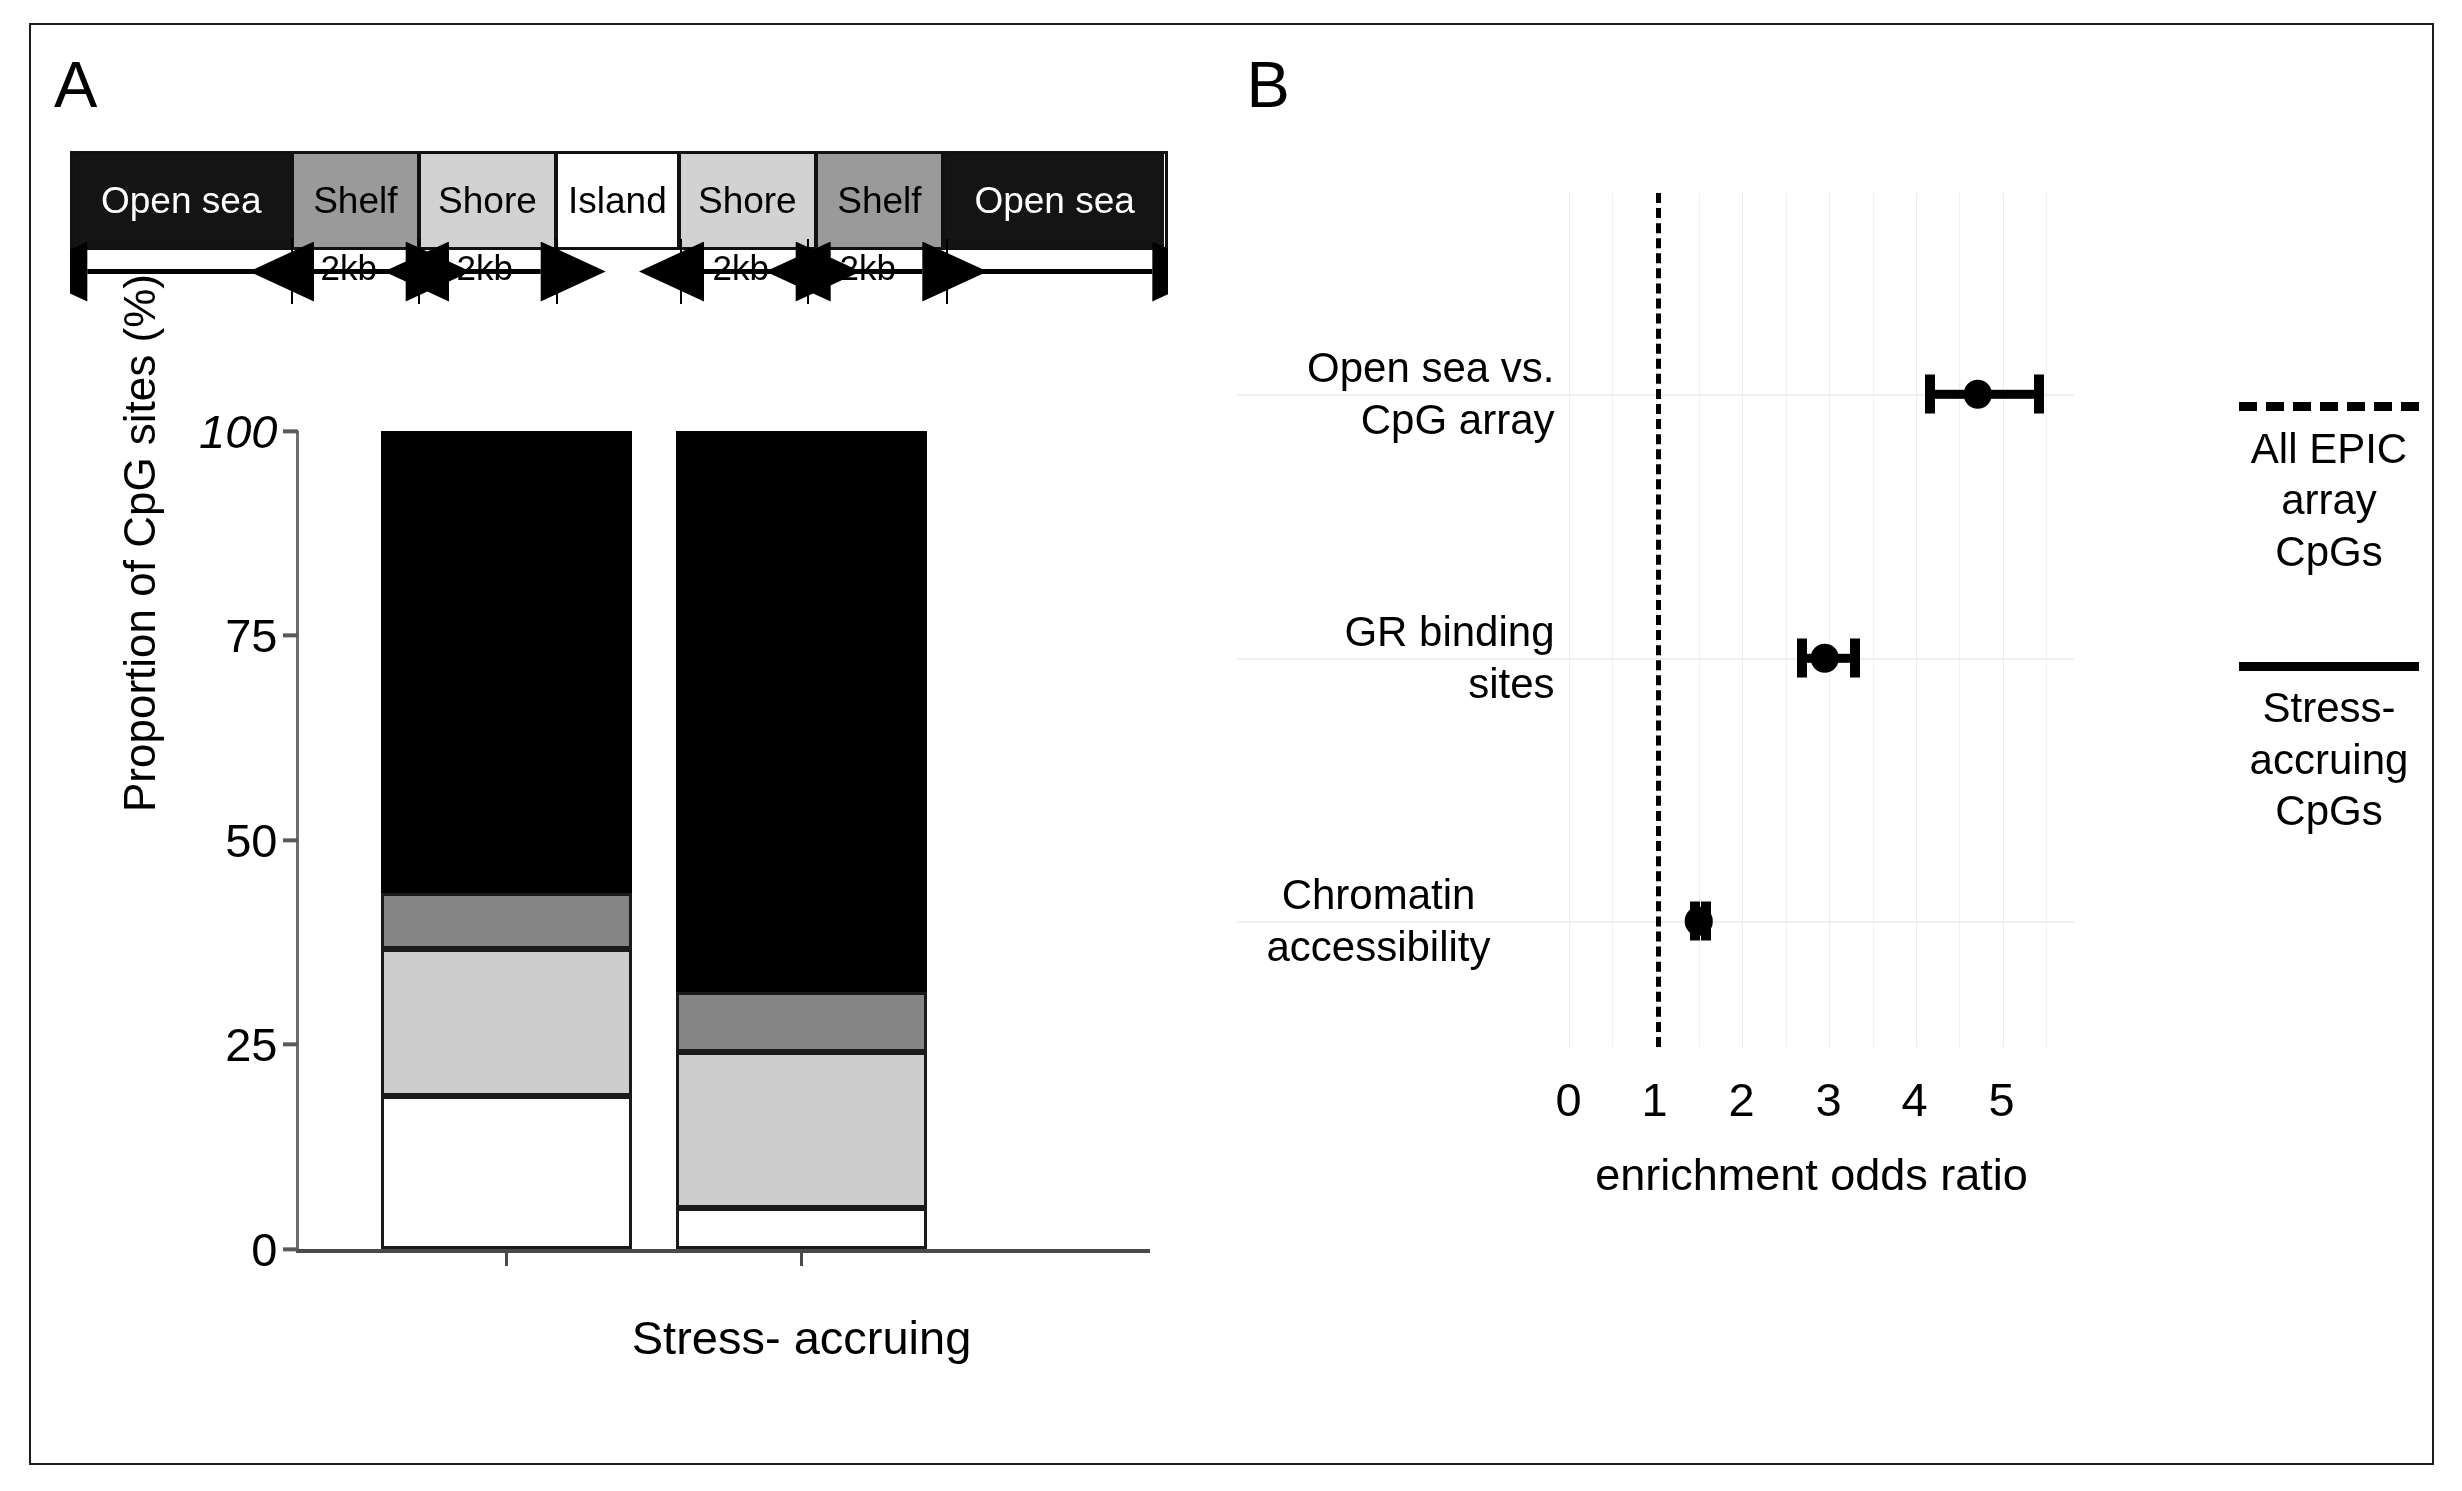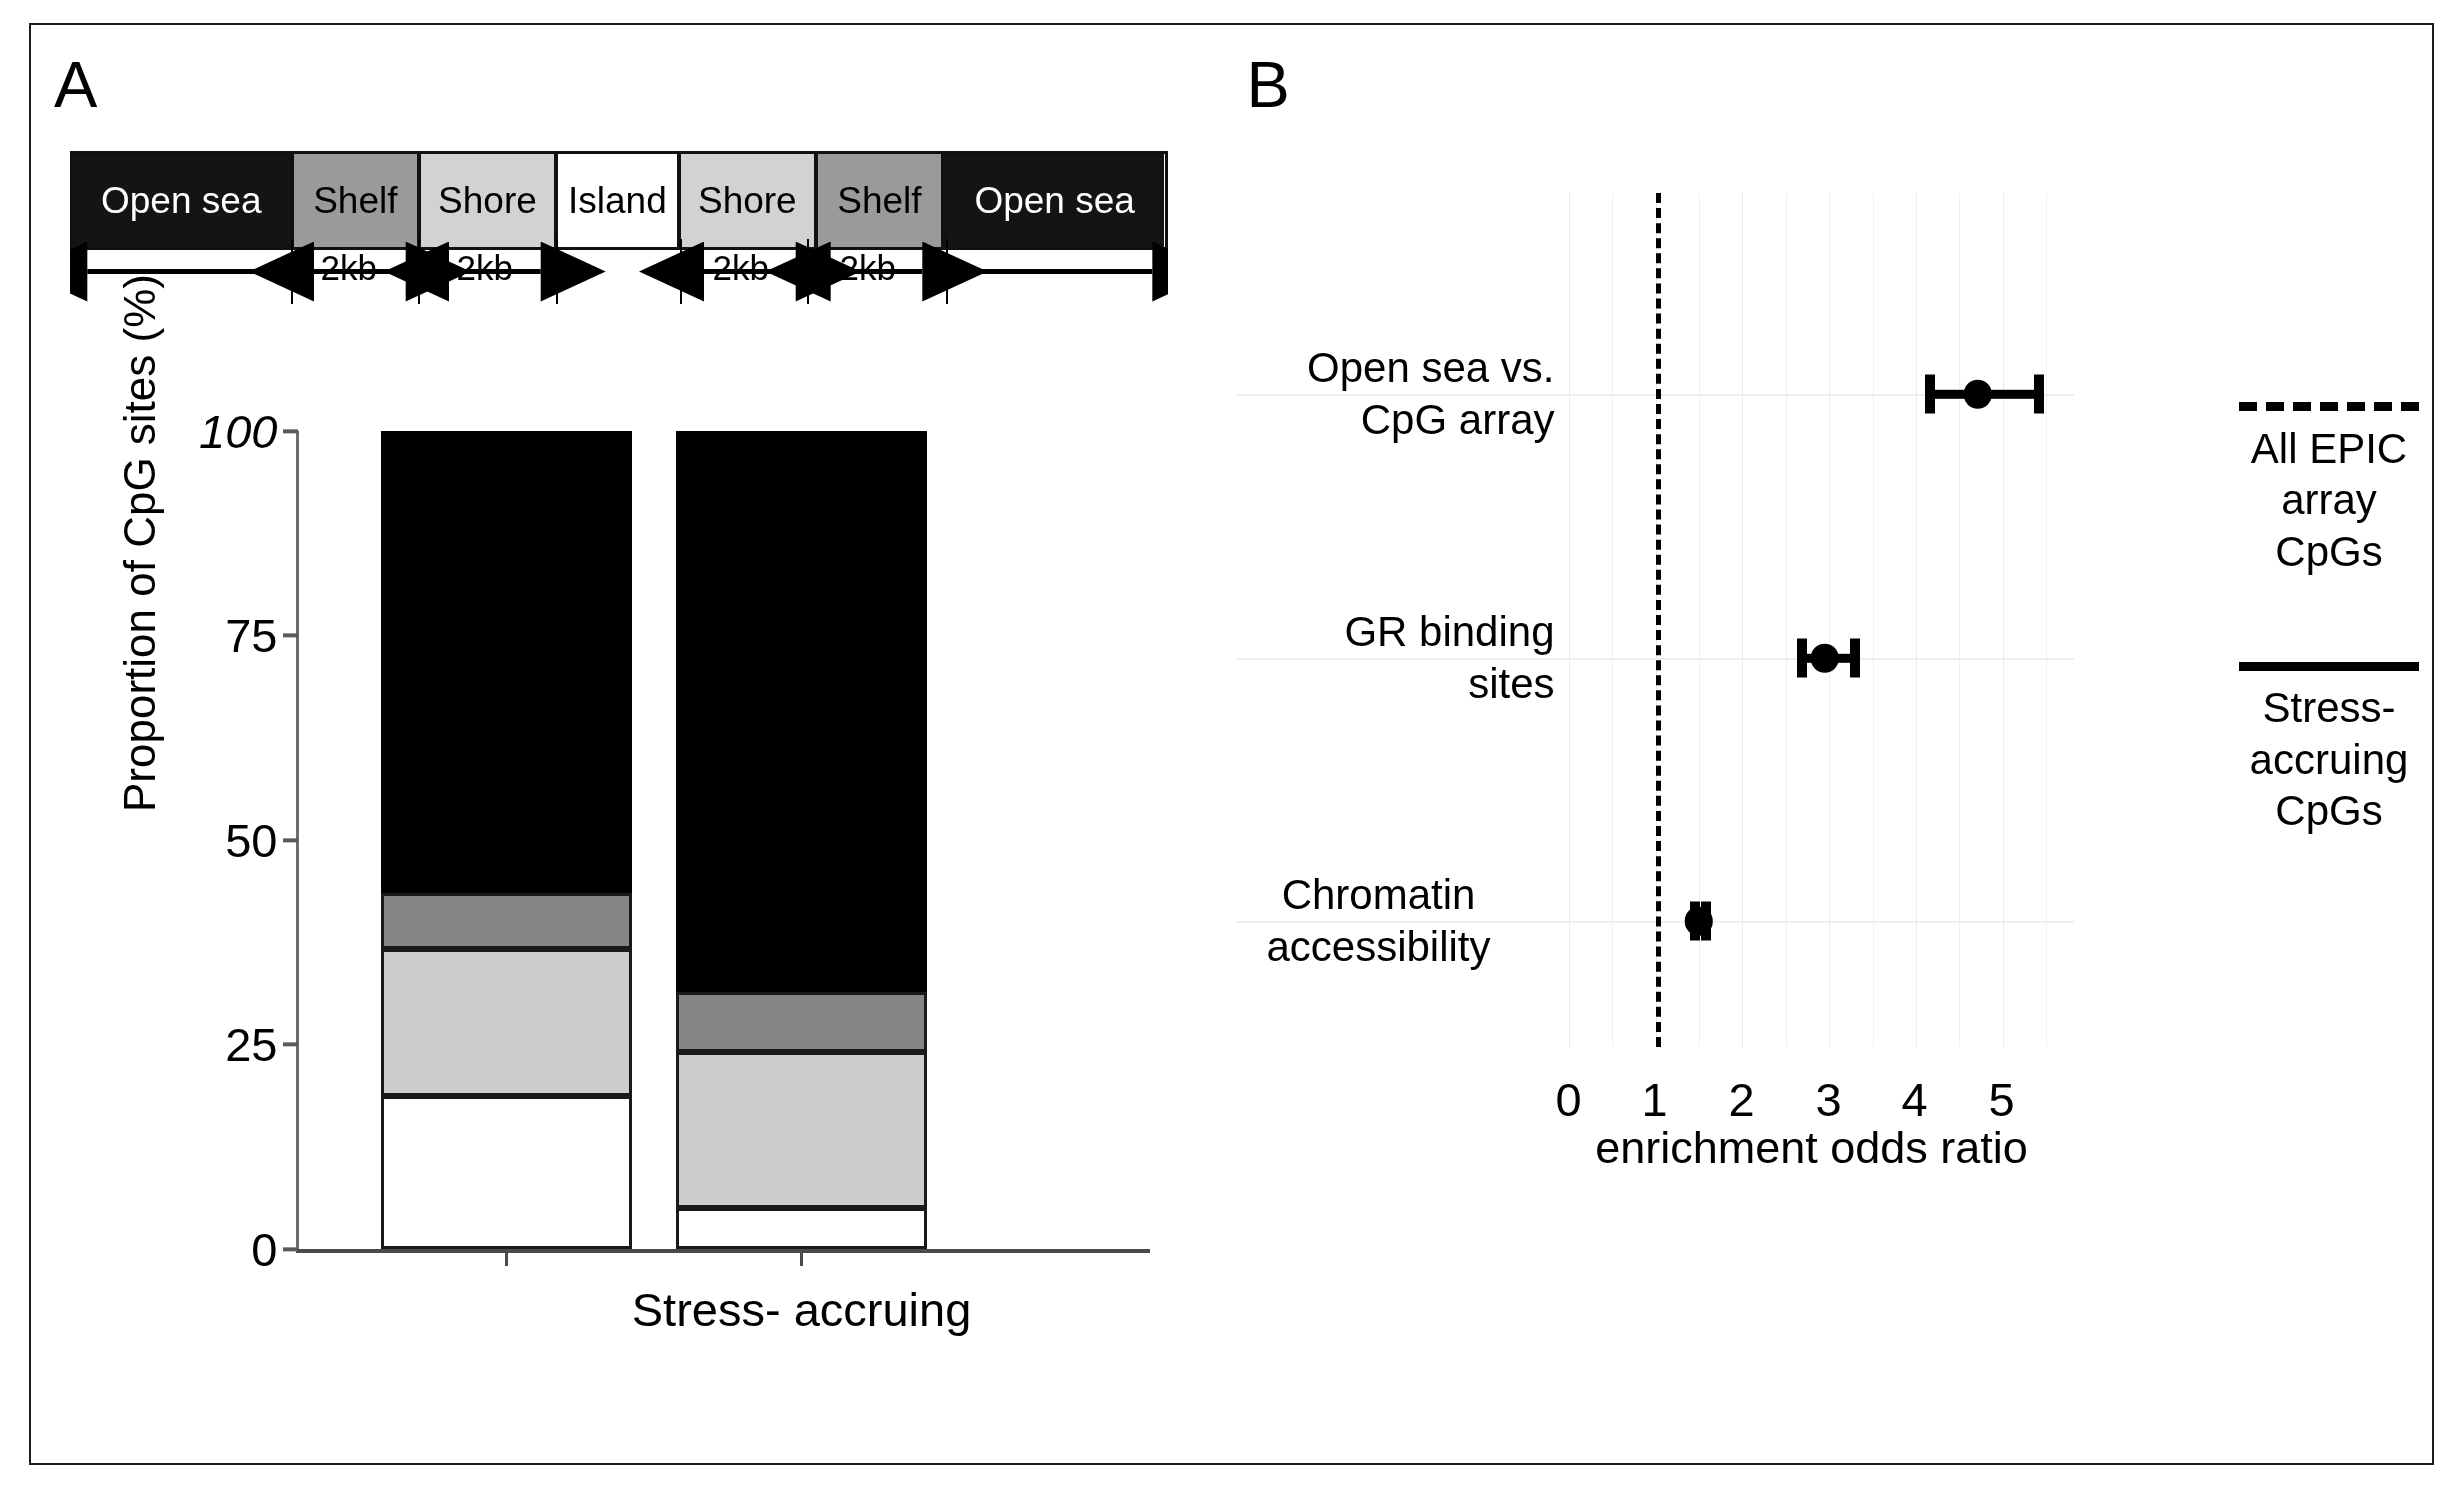--- a/index.html
+++ b/index.html
@@ -180,20 +180,21 @@
     position:absolute;
     font-size:47px;
     transform:translateX(-50%);
   }
   #forest-xlabel{
     position:absolute;
     font-size:45px;
     text-align:center;
     width:100%;
     white-space:nowrap;
+    margin-top:27px;
   }
 
   
   #forest-legend{
     position:absolute;
     left:988px;top:251px;
     width:209px;
   }
   .legend-entry{position:absolute;left:0;width:209px;text-align:center;}
   .legend-key-dashed{
@@ -293,21 +294,21 @@
           <div class="bar-seg seg-c-opensea" style="top: 0px; height: 561px;"></div>
         </div>
       </div>
   <div class="ytick-mark" style="top: 856px;"></div>
       <div class="ytick-mark" style="top: 651px;"></div>
       <div class="ytick-mark" style="top: 447px;"></div>
       <div class="ytick-mark" style="top: 242px;"></div>
       <div class="ytick-mark" style="top: 38px;"></div>
       <div class="xtick-mark" style="left: 348px;"></div>
       <div class="xtick-mark" style="left: 643px;"></div>
-      <div class="xcat-label" style="left: 645px;">Stress-
+      <div class="xcat-label" style="left: 645px; margin-top: 28px;">Stress-
 accruing</div>
     </div>
 
   <div id="forest">
     <div id="forest-plotarea">
         <div class="vgrid major" style="left: 0px;"></div>
         <div class="vgrid" style="left: 43px;"></div>
         <div class="vgrid major" style="left: 87px;"></div>
         <div class="vgrid" style="left: 130px;"></div>
         <div class="vgrid major" style="left: 173px;"></div>

